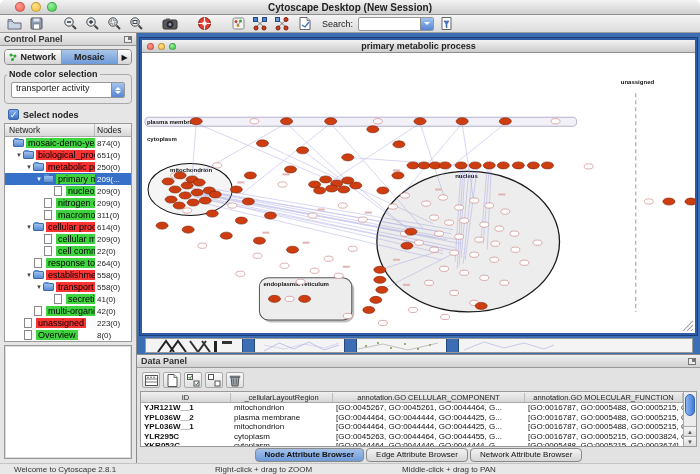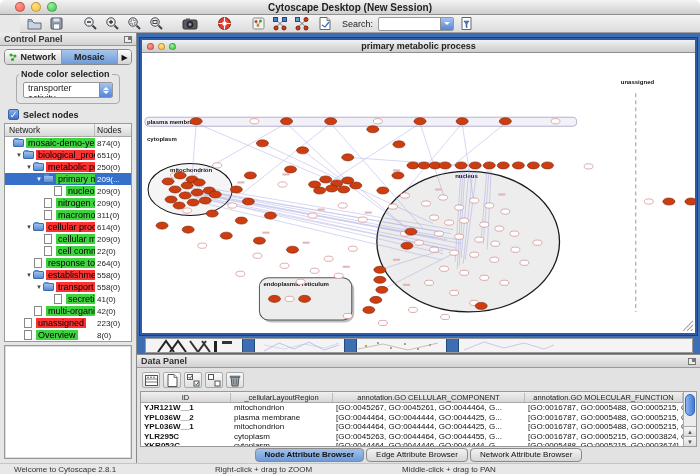--- a/index.html
+++ b/index.html
@@ -10,21 +10,21 @@
   .titlebar{height:15px;flex:0 0 15px;background:linear-gradient(#f3f3f3,#cfcfcf);
             border-bottom:1px solid #8e8e8e;display:flex;align-items:center;position:relative;padding-left:7px;}
   .lights{display:flex;gap:6px;margin-left:8px;}
   .light{width:10px;height:10px;border-radius:50%;border:1px solid rgba(0,0,0,.25);}
   .lr{background:radial-gradient(circle at 35% 30%,#ff9a92,#f85c50);}
   .ly{background:radial-gradient(circle at 35% 30%,#ffe08a,#f9bd2e);}
   .lg{background:radial-gradient(circle at 35% 30%,#9ff0a5,#2fc93f);}
   .tb-title{position:absolute;left:0;right:0;text-align:center;font-size:10px;font-weight:bold;color:#222;}
   
   .toolbar{height:18px;flex:0 0 18px;background:linear-gradient(#f4f4f4,#dcdcdc);
-           border-bottom:1px solid #9e9e9e;display:flex;align-items:center;padding:0 4px;gap:2px;margin-left:20px;}
+           border-bottom:1px solid #9e9e9e;display:flex;align-items:center;padding:0 4px;gap:2px;}
   .tbi{width:20px;height:17px;display:flex;align-items:center;justify-content:center;}
   .tgap{width:10px;}
   .search-lab{font-size:9px;color:#222;margin:0 3px 0 6px;}
   .combo{display:flex;align-items:stretch;height:14px;border:1px solid #979797;border-radius:2px;
          background:#fff;overflow:hidden;}
   .combo .val{font-size:9px;padding:1px 4px 0 4px;color:#222;}
   .combo .btn{width:13px;background:linear-gradient(#a5c4ef,#5585d6);border-left:1px solid #8a8a8a;
               display:flex;flex-direction:column;align-items:center;justify-content:center;gap:1px;}
   .tri-u{width:0;height:0;border-left:3px solid transparent;border-right:3px solid transparent;border-bottom:3px solid #fff;}
   .tri-d{width:0;height:0;border-left:3px solid transparent;border-right:3px solid transparent;border-top:3px solid #fff;}
@@ -37,21 +37,21 @@
          display:flex;align-items:center;justify-content:space-between;padding:0 4px;}
   .phead .ptitle{font-size:9px;font-weight:bold;color:#333;}
   .float-ic{width:8px;height:7px;border:1px solid #777;background:#eee;position:relative;}
   .float-ic::after{content:"";position:absolute;right:0;top:0;width:3px;height:3px;background:#777;}
   .cp-tabs{display:flex;margin:3px 4px 2px 4px;border:1px solid #8a8a8a;border-radius:4px;overflow:hidden;height:16px;flex:0 0 16px;}
   .cp-tab{flex:1;display:flex;align-items:center;justify-content:center;gap:3px;font-size:9px;font-weight:bold;
           color:#222;background:linear-gradient(#fdfdfd,#d4d4d4);border-right:1px solid #9a9a9a;}
   .cp-tab.sel{background:linear-gradient(#a9c6ea,#6f9bd9);}
   .cp-tab-arrow{flex:0 0 13px;display:flex;align-items:center;justify-content:center;font-size:8px;
                 background:linear-gradient(#fdfdfd,#d4d4d4);color:#111;}
-  fieldset.ncs{margin:2px 16px;border:1px solid #aaa;border-radius:4px;padding:2px 2px 4px 2px;}
+  fieldset.ncs{margin:2px 4px;border:1px solid #aaa;border-radius:4px;padding:2px 2px 4px 2px;}
   fieldset.ncs legend{font-size:9px;font-weight:bold;color:#222;padding:0 2px;}
   .cbrow{display:flex;align-items:center;gap:4px;margin:3px 8px 3px 8px;flex:0 0 auto;}
   .cb{width:11px;height:11px;border-radius:2px;border:1px solid #39engage;border:1px solid #3a64a8;
       background:linear-gradient(#86b0ea,#3b6fc6);color:#fff;font-size:9px;line-height:10px;text-align:center;}
   .cb::after{content:"✓";}
   .cblab{font-size:9px;font-weight:bold;color:#222;}
   
   .treewrap{margin:0 4px;border:1px solid #9a9a9a;background:#fff;flex:0 0 auto;}
   .thdr{display:flex;height:13px;background:linear-gradient(#f4f4f4,#d8d8d8);border-bottom:1px solid #aaa;}
   .thdr .c1{flex:1;font-size:8.5px;color:#222;padding:1px 0 0 4px;border-right:1px solid #bbb;}

